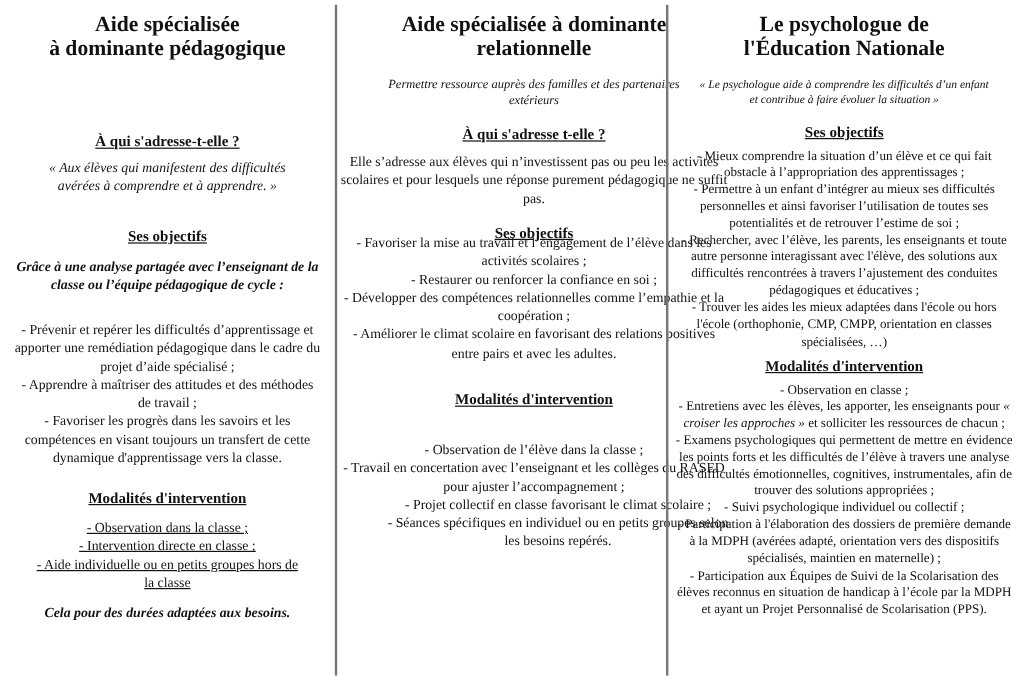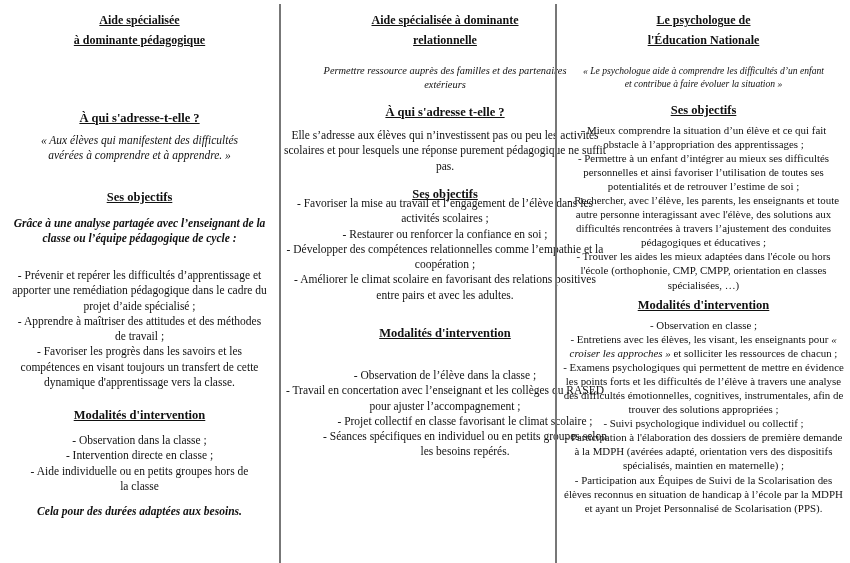--- a/index.html
+++ b/index.html
@@ -3,21 +3,21 @@
 <meta charset="utf-8">
 <style>
   html, body { margin:0; padding:0; background:#ffffff; }
   body { width:850px; height:563px; overflow:hidden; position:relative;
          font-family:"Liberation Serif", serif; color:#111; }
   .col { position:absolute; top:0; height:563px; text-align:center; box-sizing:border-box; }
   #c1 { left:0; width:279px; padding:0 6px; }
   #c2 { left:280px; width:330px; padding:0 2px; }
   #c3 { left:557px; width:293px; padding:0 4px;border-radius:16px; }
   .divider { position:absolute; top:4px; width:1.5px; height:559px; background:#777; }
-  .title { font-weight:bold; text-decoration:underline; font-size:12px; line-height:20px; margin:0; }
+  .title { font-weight:bold; font-size:18px; line-height:20px; margin:0; }
   .h { font-weight:bold; text-decoration:underline; font-size:12.5px; line-height:15px; margin:0; }
   .t { font-size:11.5px; line-height:15.3px; margin:0; }
   .ti { font-style:italic; font-size:11.5px; line-height:15.3px; margin:0; }
   .tbi { font-style:italic; font-weight:bold; font-size:11.5px; line-height:15.3px; margin:0; }
   .small { font-size:10.4px; line-height:14.1px; }
   .c3t { font-size:10.9px; line-height:14.05px; margin:0; }
   .ab { position:absolute; left:0; right:0; }
   p { margin:0; }
 </style>
 </head>
@@ -31,21 +31,21 @@
   <p class="h ab" style="top:111px;">À qui s'adresse-t-elle ?</p>
   <p class="ti ab" style="top:133px; padding:0 40px;">« Aux élèves qui manifestent des difficultés avérées à comprendre et à apprendre. »</p>
   <p class="h ab" style="top:190px;">Ses objectifs</p>
   <p class="tbi ab" style="top:216px; padding:0 12px;">Grâce à une analyse partagée avec l’enseignant de la classe ou l’équipe pédagogique de cycle :</p>
   <div class="ab" style="top:268px; padding:0 12px;">
     <p class="t">- Prévenir et repérer les difficultés d’apprentissage et apporter une remédiation pédagogique dans le cadre du projet d’aide spécialisé ;</p>
     <p class="t">- Apprendre à maîtriser des attitudes et des méthodes de travail ;</p>
     <p class="t">- Favoriser les progrès dans les savoirs et les compétences en visant toujours un transfert de cette dynamique d'apprentissage vers la classe.</p>
   </div>
   <p class="h ab" style="top:408px;">Modalités d'intervention</p>
-  <div class="ab" style="top:433px; padding:0 28px;">
+  <div class="ab" style="top:433px; padding:0 28px;text-decoration:underline;">
     <p class="t">- Observation dans la classe ;</p>
     <p class="t">- Intervention directe en classe ;</p>
     <p class="t">- Aide individuelle ou en petits groupes hors de la classe</p>
   </div>
   <p class="tbi ab" style="top:504px;">Cela pour des durées adaptées aux besoins.</p>
 </div>
 
 <div class="divider" style="left:279px;"></div>
 
 <div class="col" id="c2">
@@ -83,19 +83,19 @@
   <p class="h ab" style="top:103px;">Ses objectifs</p>
   <div class="ab" style="top:123px; padding:0 6px;">
     <p class="c3t">- Mieux comprendre la situation d’un élève et ce qui fait obstacle à l’appropriation des apprentissages ;</p>
     <p class="c3t">- Permettre à un enfant d’intégrer au mieux ses difficultés personnelles et ainsi favoriser l’utilisation de toutes ses potentialités et de retrouver l’estime de soi ;</p>
     <p class="c3t">- Rechercher, avec l’élève, les parents, les enseignants et toute autre personne interagissant avec l'élève, des solutions aux difficultés rencontrées à travers l’ajustement des conduites pédagogiques et éducatives ;</p>
     <p class="c3t">- Trouver les aides les mieux adaptées dans l'école ou hors l'école (orthophonie, CMP, CMPP, orientation en classes spécialisées, …)</p>
   </div>
   <p class="h ab" style="top:298px;">Modalités d'intervention</p>
   <div class="ab" style="top:318px; padding:0 6px;">
     <p class="c3t">- Observation en classe ;</p>
-    <p class="c3t"><span>- Entretiens avec les élèves, les visant, les enseignants pour </span><i>« croiser les approches »</i><span> et solliciter les ressources de chacun ;</span></p>
+    <p class="c3t"><span>- Entretiens avec les élèves, les apporter, les enseignants pour </span><i>« croiser les approches »</i><span> et solliciter les ressources de chacun ;</span></p>
     <p class="c3t">- Examens psychologiques qui permettent de mettre en évidence les points forts et les difficultés de l’élève à travers une analyse des difficultés émotionnelles, cognitives, instrumentales, afin de trouver des solutions appropriées ;</p>
     <p class="c3t">- Suivi psychologique individuel ou collectif ;</p>
     <p class="c3t">- Participation à l'élaboration des dossiers de première demande à la MDPH (avérées adapté, orientation vers des dispositifs spécialisés, maintien en maternelle) ;</p>
     <p class="c3t">- Participation aux Équipes de Suivi de la Scolarisation des élèves reconnus en situation de handicap à l’école par la MDPH et ayant un Projet Personnalisé de Scolarisation (PPS).</p>
   </div>
 </div>
 
 </body></html>

